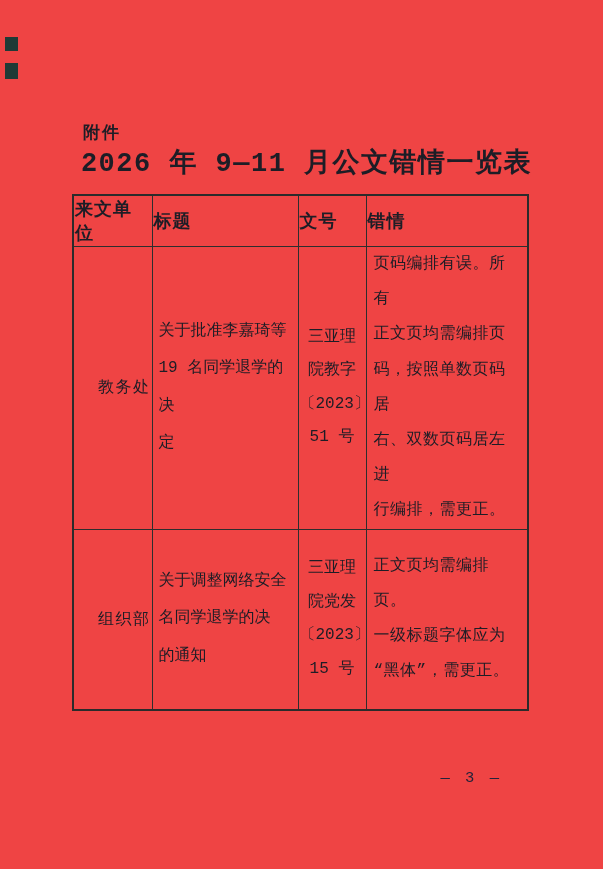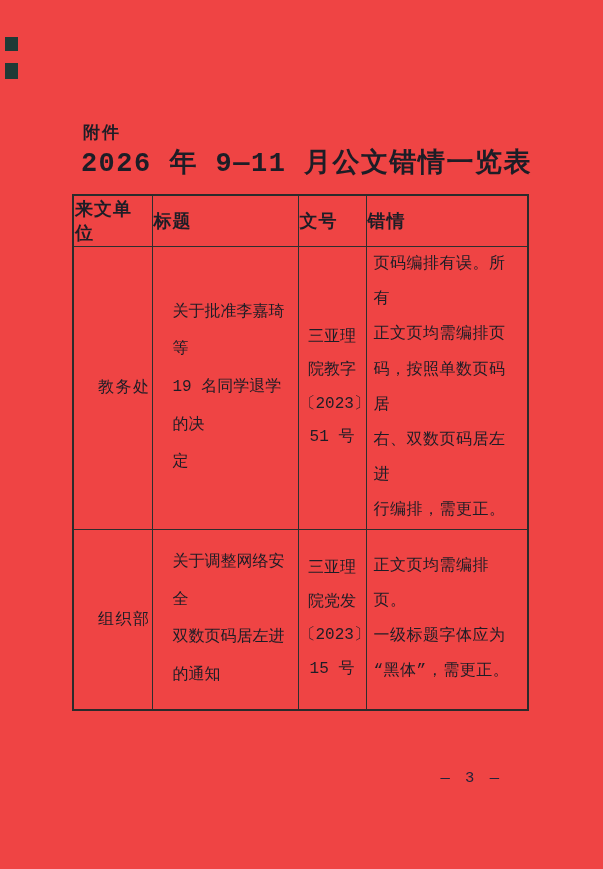--- a/index.html
+++ b/index.html
@@ -70,21 +70,21 @@
   .err-table td {
     vertical-align: middle;
     font-size: 16px;
   }
   .c-unit {
     text-align: right;
     letter-spacing: 1.5px;
     font-size: 16.5px;
   }
   .c-title {
-    padding: 0 3px 0 20px;
+    padding: 0 3px 0 6px;
     line-height: 2.35;
     white-space: pre-line;
     text-align: left;
   }
   .c-num {
     text-align: center;
     line-height: 2.1;
     white-space: pre-line;
     font-size: 15.5px;
     margin-top: 12px;
@@ -145,21 +145,21 @@
 51 号</td>
         <td class="c-err">页码编排有误。所有
 正文页均需编排页
 码，按照单数页码居
 右、双数页码居左进
 行编排，需更正。</td>
       </tr>
       <tr class="row-2">
         <td class="c-unit">组织部</td>
         <td class="c-title">关于调整网络安全
-双数页码居左进
+名同学退学的决
 的通知</td>
         <td class="c-num">三亚理
 院党发
 〔2023〕
 15 号</td>
         <td class="c-err">正文页均需编排页。
 一级标题字体应为
 “黑体”，需更正。</td>
       </tr>
     </tbody>

